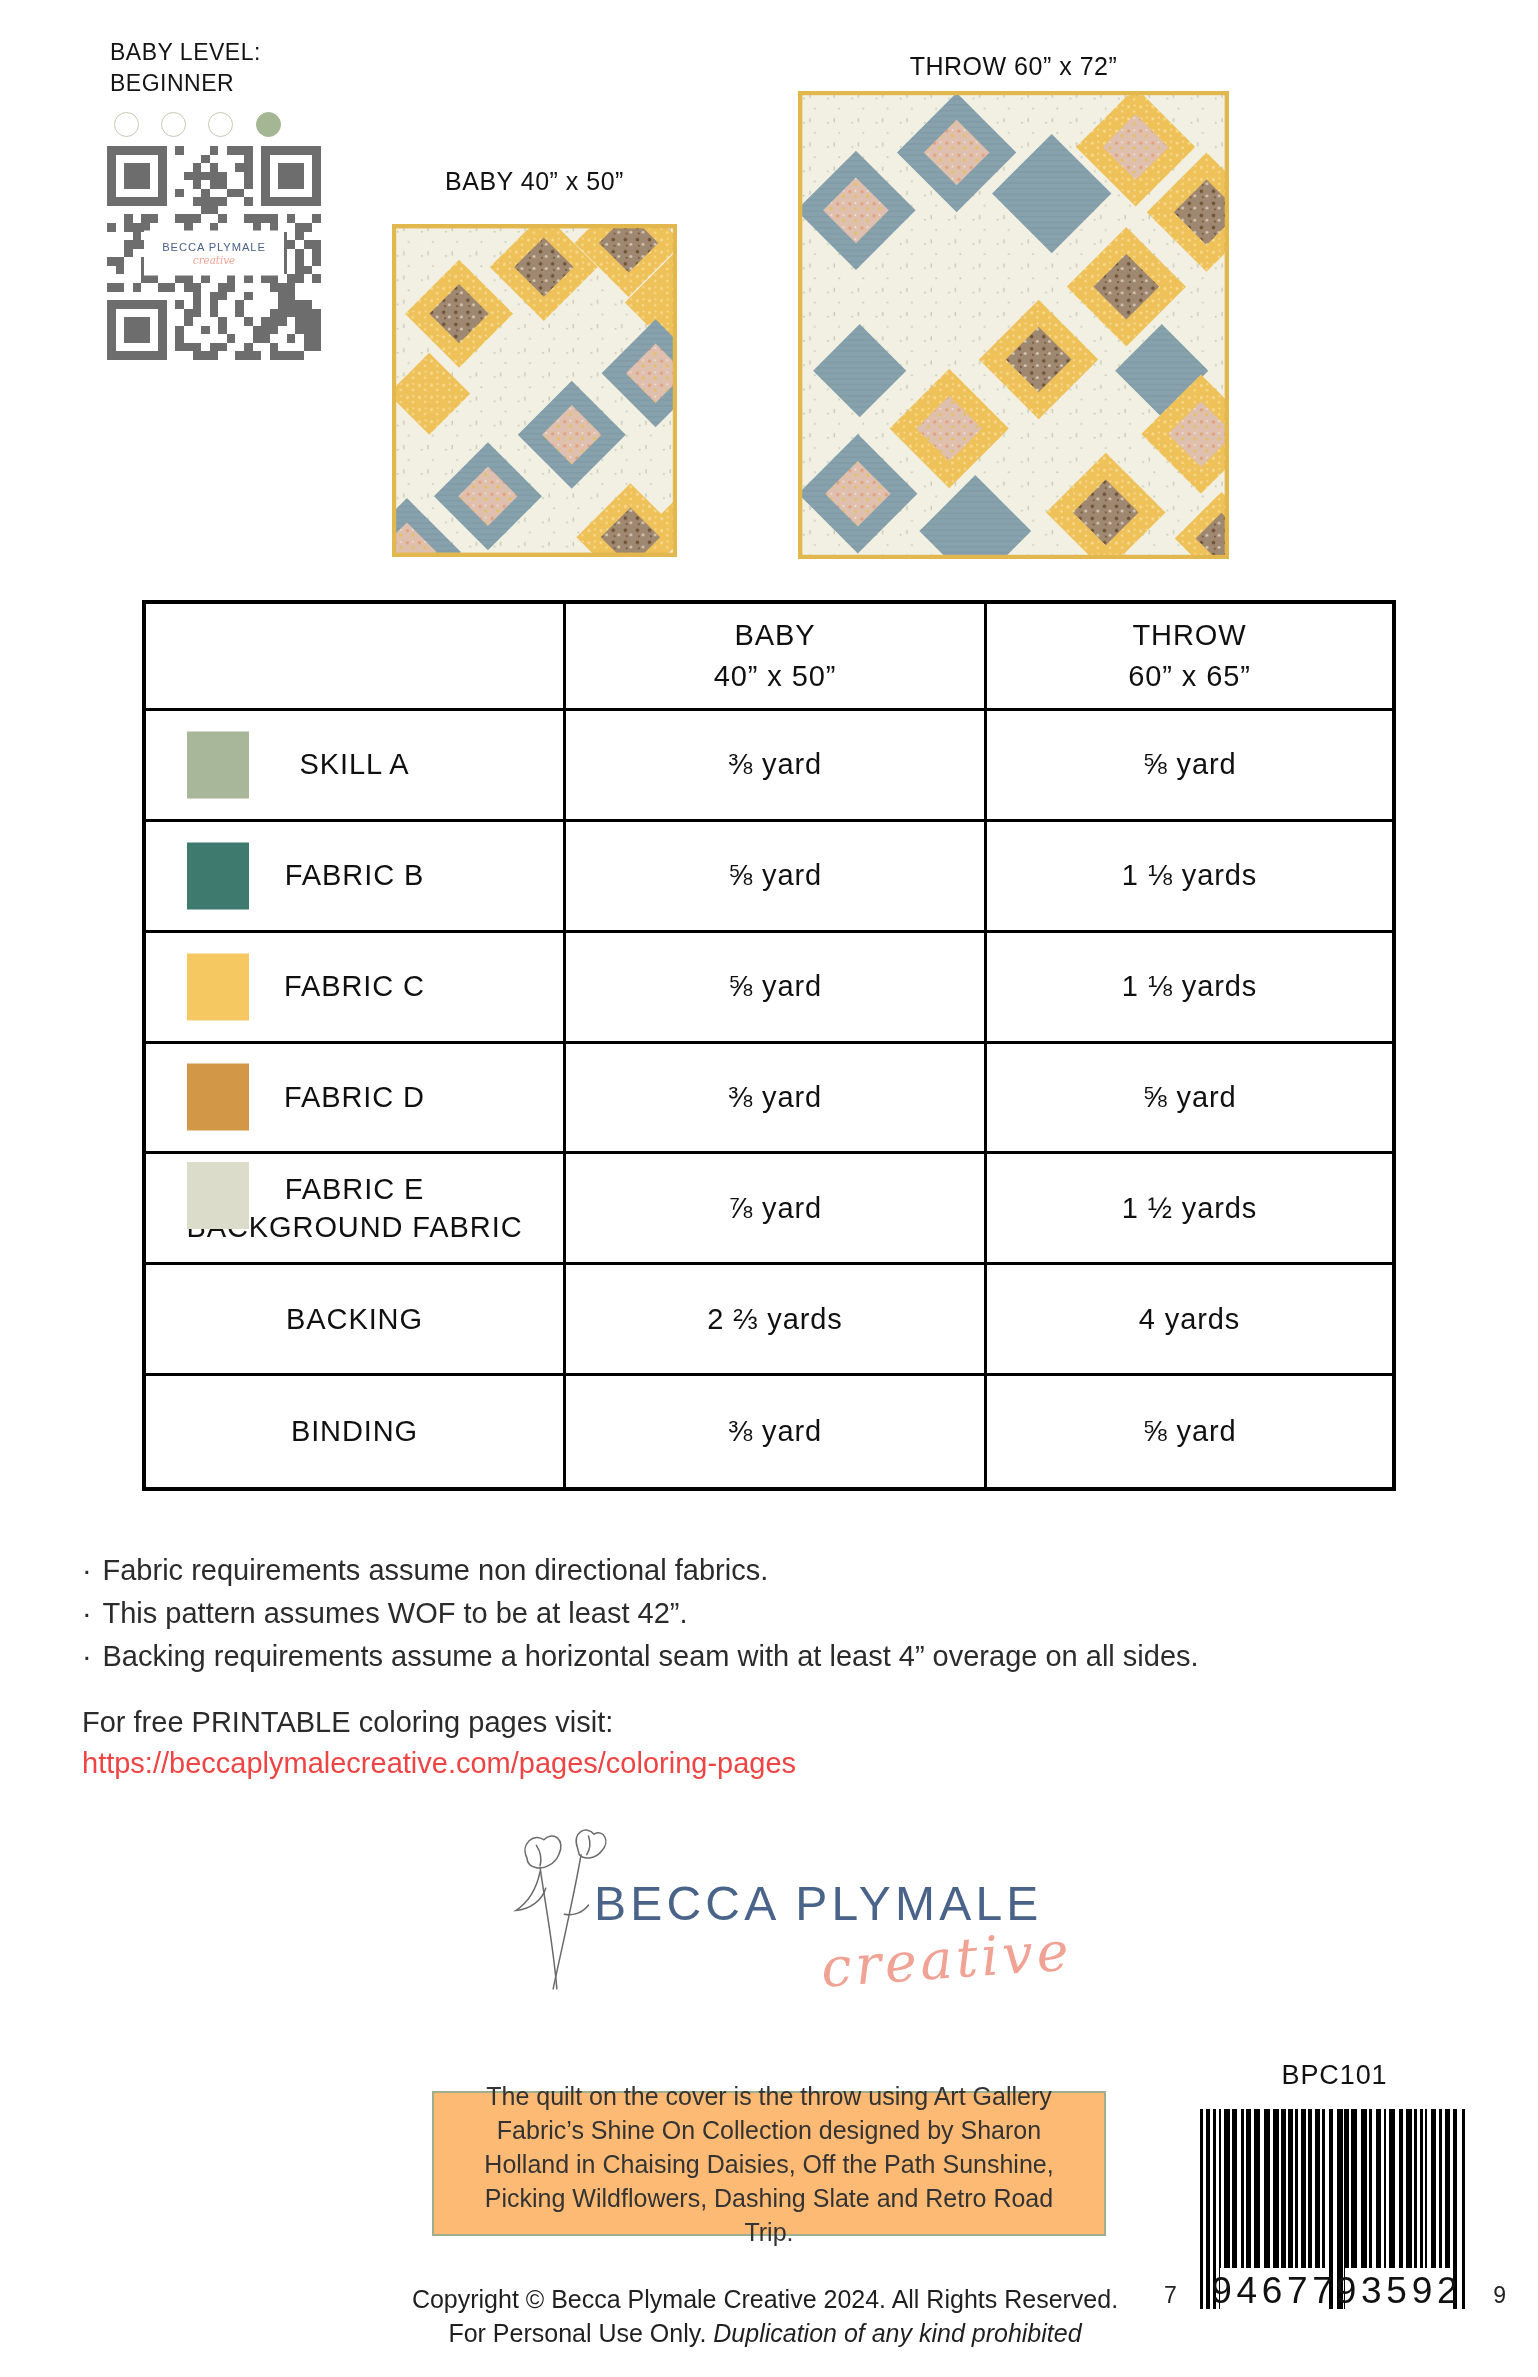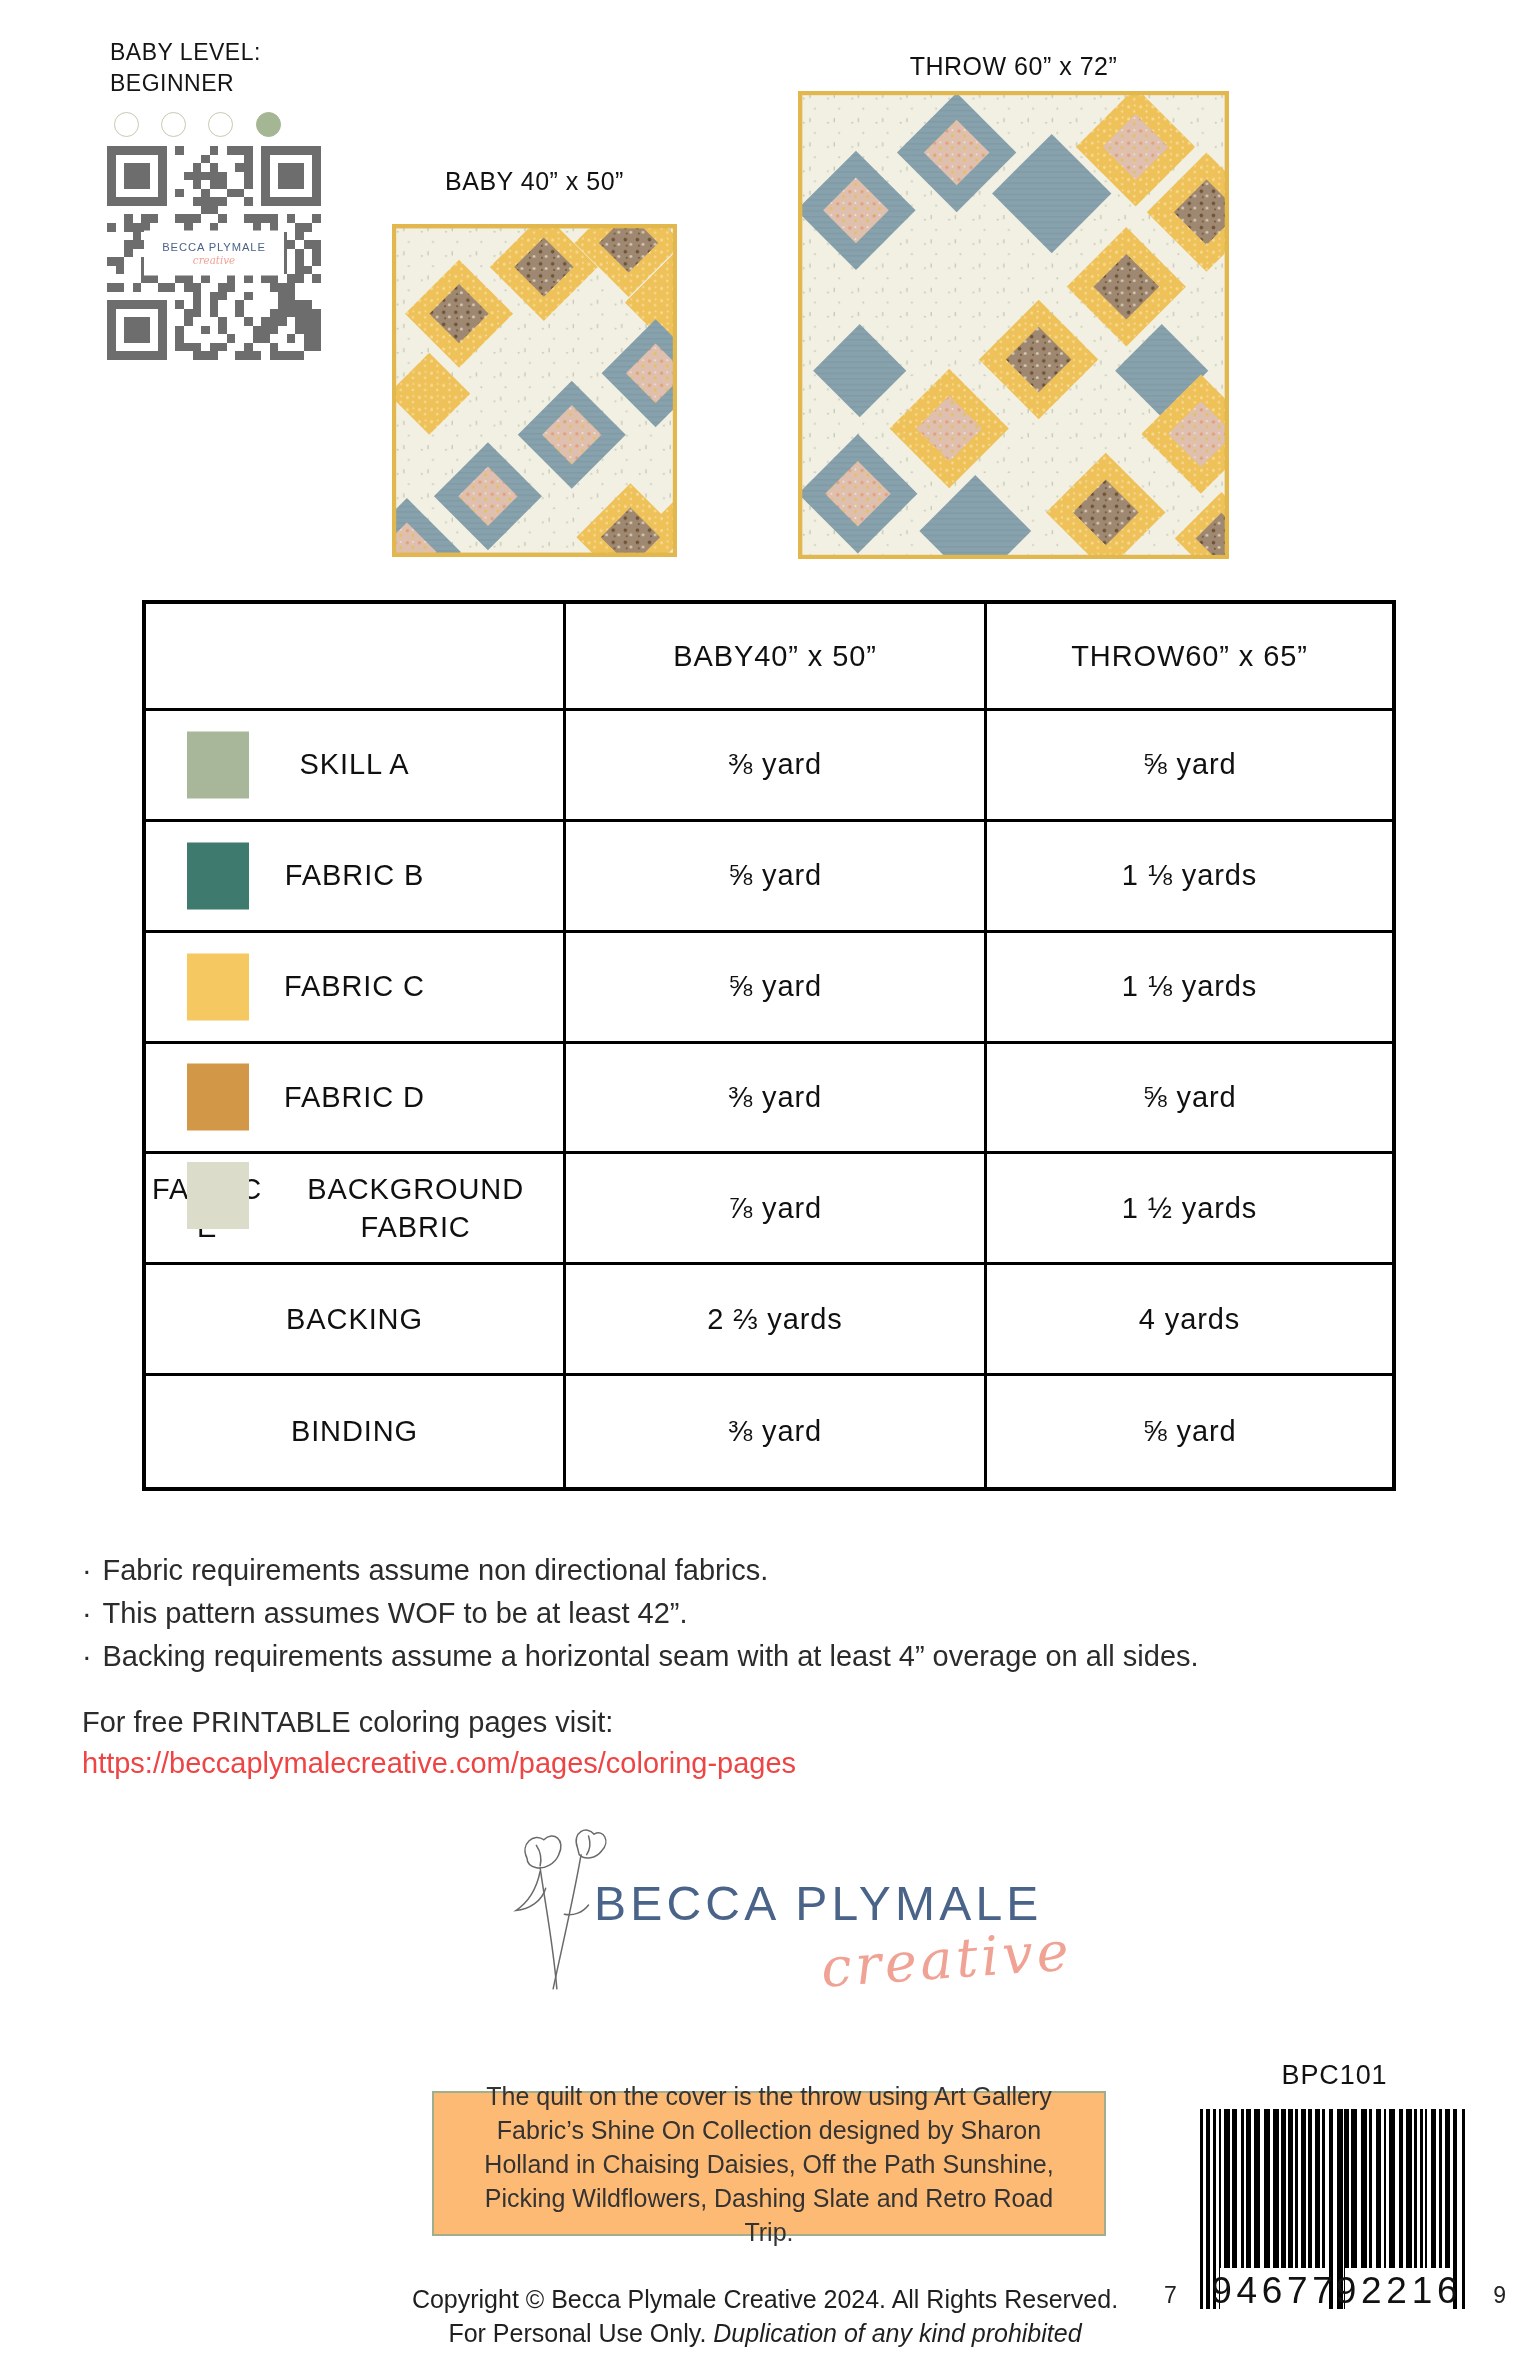--- a/index.html
+++ b/index.html
@@ -33,21 +33,21 @@
   .caption.throw{left:798px; top:52px; width:431px;}
   .quilt{position:absolute; display:block;}
   .quilt.baby{left:392px; top:224px; width:285px; height:333px;}
   .quilt.throw{left:798px; top:91px; width:431px; height:468px;}
 
   
   .ftable{position:absolute; left:142px; top:600px; width:1254px; height:891px;
     border:4.7px solid #000; background:#fff; display:grid;
     grid-template-columns:420px 421px 1fr; grid-template-rows:107px repeat(7,1fr);}
   .tcell{border-right:3.7px solid #000; border-bottom:3.7px solid #000; position:relative;
-    display:flex; flex-direction:row; align-items:center; justify-content:center;
+    display:flex; flex-direction:column; align-items:center; justify-content:center;
     text-align:center; font-size:29px; letter-spacing:0.9px; color:#101010;}
   .tcell.last-col{border-right:none;}
   .tcell.last-row{border-bottom:none;}
   .tcell .l2{line-height:41px;}
   .swatch{position:absolute; left:41px; top:50%; transform:translateY(-50%);
     width:62px; height:67px;}
   .row-e .swatch{top:7.5px; transform:none;}
   .row-e .lbl{line-height:38px;}
 
   
@@ -637,21 +637,21 @@
         <div class="bar" style="left:216px;width:2.8px"></div>
         <div class="bar" style="left:222px;width:2.8px"></div>
         <div class="bar" style="left:227px;width:1.9px"></div>
         <div class="bar" style="left:233px;width:4.7px"></div>
         <div class="bar" style="left:241px;width:2.8px"></div>
         <div class="bar" style="left:247px;width:4.7px"></div>
         <div class="bar" style="left:255px;width:3.7px"></div>
         <div class="bar" style="left:264px;width:2.8px"></div>
       </div>
     <div class="plate p1">94677</div>
-    <div class="plate p2">92216</div>
+    <div class="plate p2">93592</div>
     <div class="edge-digit left">7</div>
     <div class="edge-digit right">9</div>
   </div>
 
   <div class="copyright">
     <div>Copyright © Becca Plymale Creative 2024. All Rights Reserved.</div>
     <div><span>For Personal Use Only. </span><span class="ital">Duplication of any kind prohibited</span></div>
   </div>
 
 </div>

